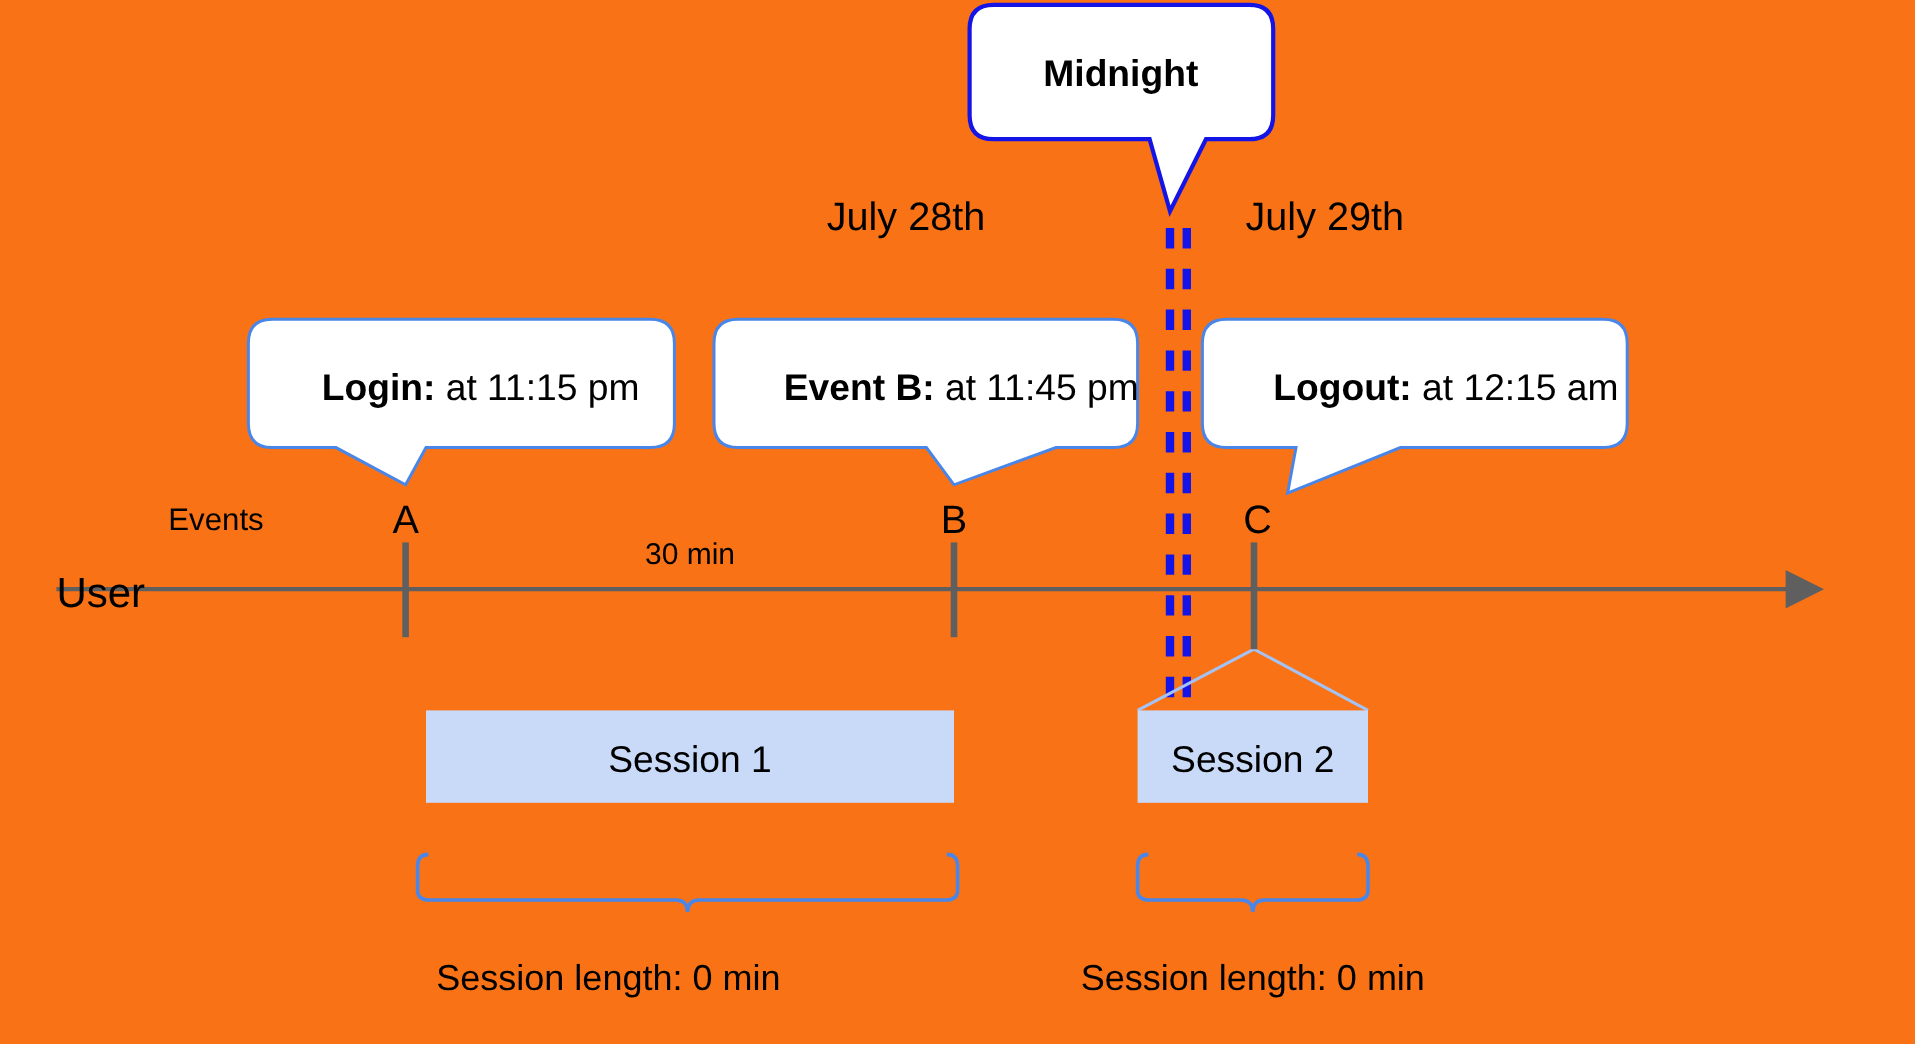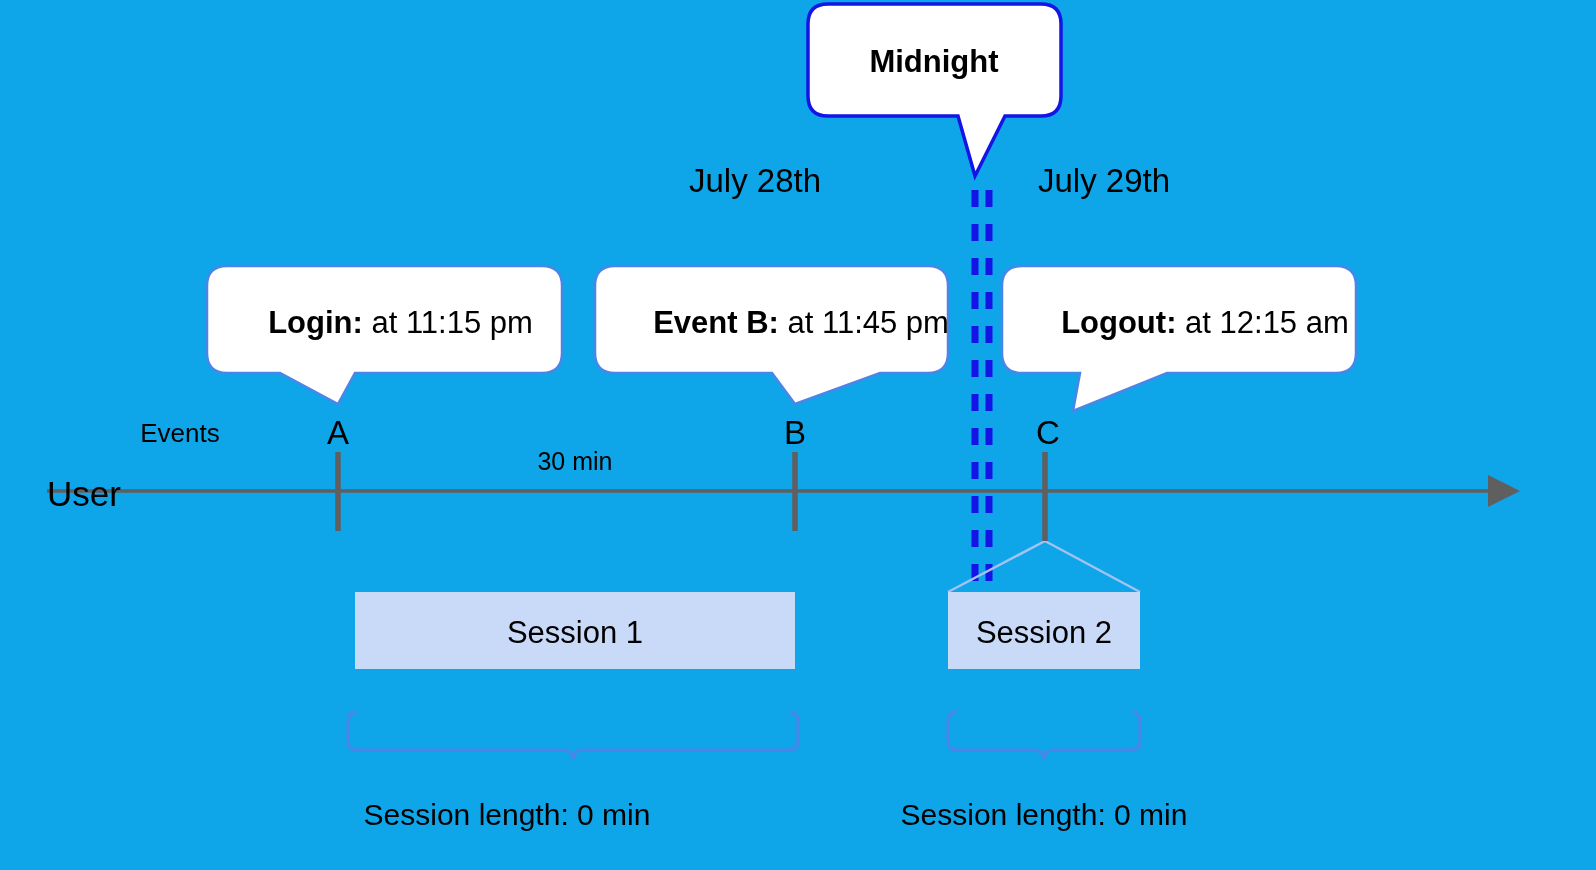--- a/index.html
+++ b/index.html
@@ -10,21 +10,21 @@
   body {
     font-family: "Liberation Sans", sans-serif;
     width: 1596px;
     height: 870px;
     overflow: hidden;
   }
   #diagram-root {
     position: relative;
     width: 1596px;
     height: 870px;
-    background: #0ea5e9;
+    background: #f97316;
   }
   svg.layer {
     position: absolute;
     top: 0;
     left: 0;
     width: 1596px;
     height: 870px;
   }
   text {
     fill: #000000;

